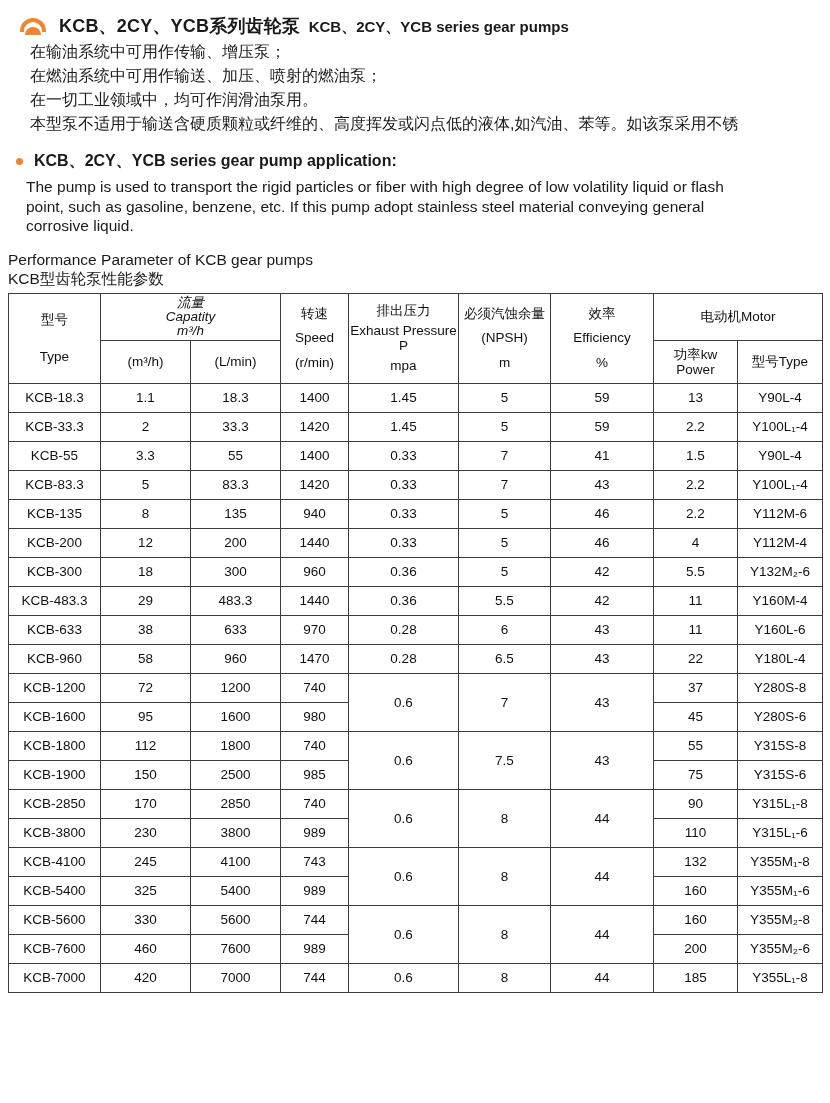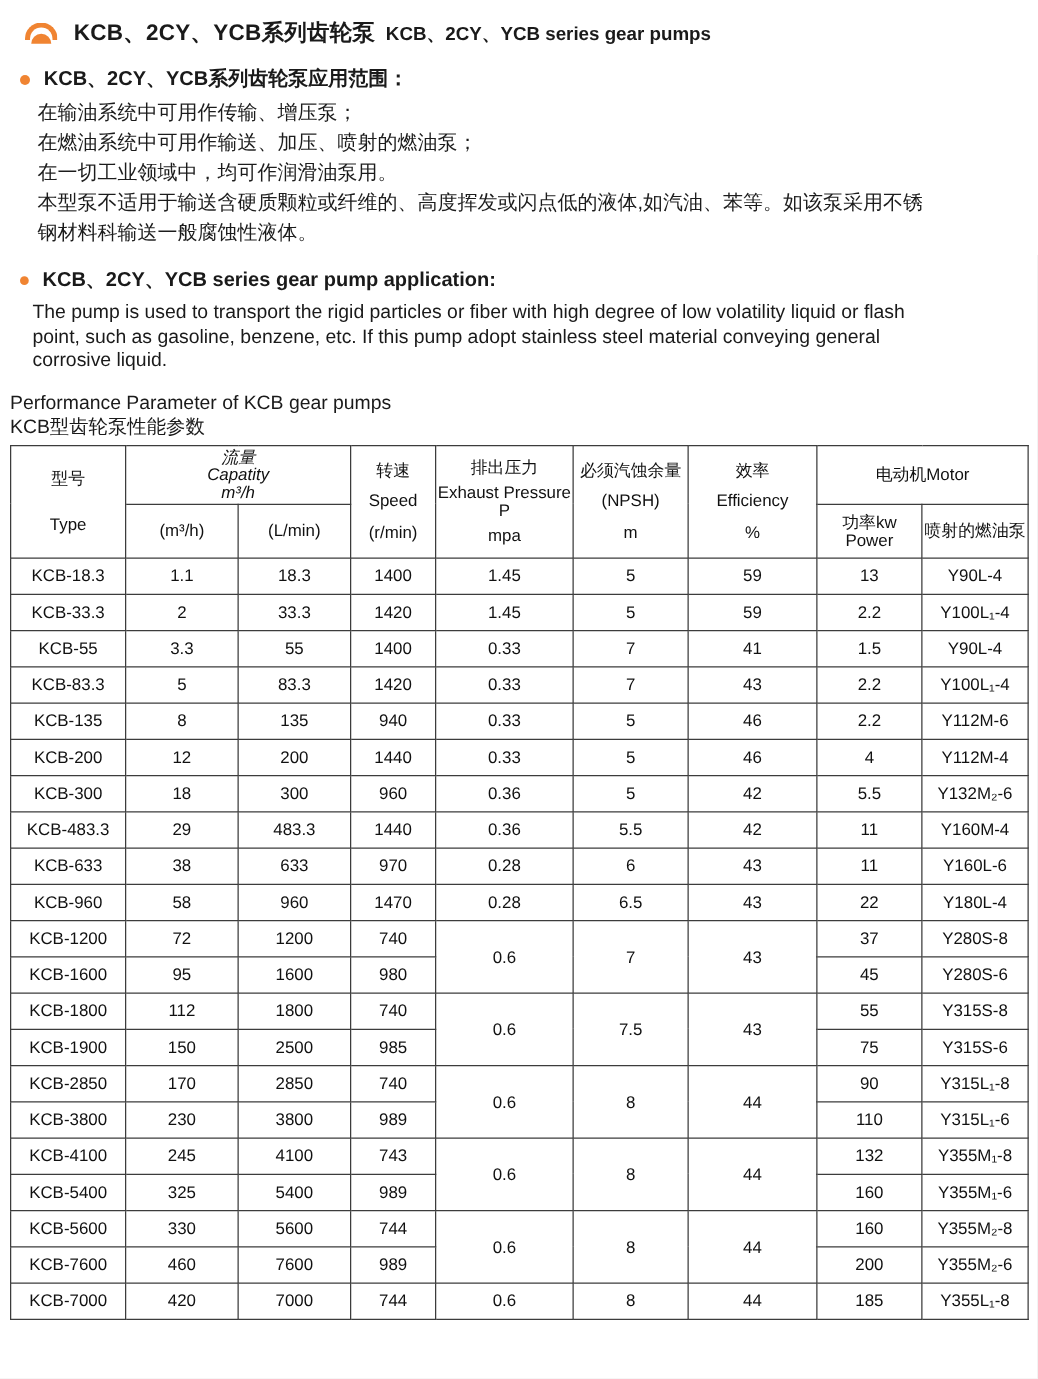--- a/index.html
+++ b/index.html
@@ -53,30 +53,25 @@
     <span class="logo">
       <span class="arc"></span>
         <span class="bump"></span>
     </span>
     <span>
       <span class="title-zh">KCB、2CY、YCB系列齿轮泵</span>
       <span class="title-en">KCB、2CY、YCB series gear pumps</span>
     </span>
   </div>
 
-  <div class="sec-head">
-    <span class="bullet"></span>
-    <span class="txt">KCB、2CY、YCB系列齿轮泵应用范围：</span>
-  </div>
   <div class="zh-lines">
     <div>在输油系统中可用作传输、增压泵；</div>
     <div>在燃油系统中可用作输送、加压、喷射的燃油泵；</div>
     <div>在一切工业领域中，均可作润滑油泵用。</div>
     <div>本型泵不适用于输送含硬质颗粒或纤维的、高度挥发或闪点低的液体,如汽油、苯等。如该泵采用不锈</div>
-    <div>钢材料科输送一般腐蚀性液体。</div>
   </div>
 
   <div class="sec-head en">
     <span class="bullet"></span>
     <span class="txt">KCB、2CY、YCB series gear pump application:</span>
   </div>
   <div class="en-para">
     <div>The pump is used to transport the rigid particles or fiber with high degree of low volatility liquid or flash</div>
     <div>point, such as gasoline, benzene, etc. If this pump adopt stainless steel material conveying general</div>
     <div>corrosive liquid.</div>
@@ -146,21 +141,21 @@
       </tr>
       <tr class="h2">
         <th>(m³/h)</th>
         <th>(L/min)</th>
         <th>
           <div class="tight2">
             <span>功率kw</span>
             <span>Power</span>
           </div>
         </th>
-        <th>喷射的燃油泵</th>
+        <th>型号Type</th>
       </tr>
     </thead>
     <tbody id="table-body">
         <tr>
           <td>KCB-18.3</td>
           <td>1.1</td>
           <td>18.3</td>
           <td>1400</td>
           <td>1.45</td>
           <td>5</td>

